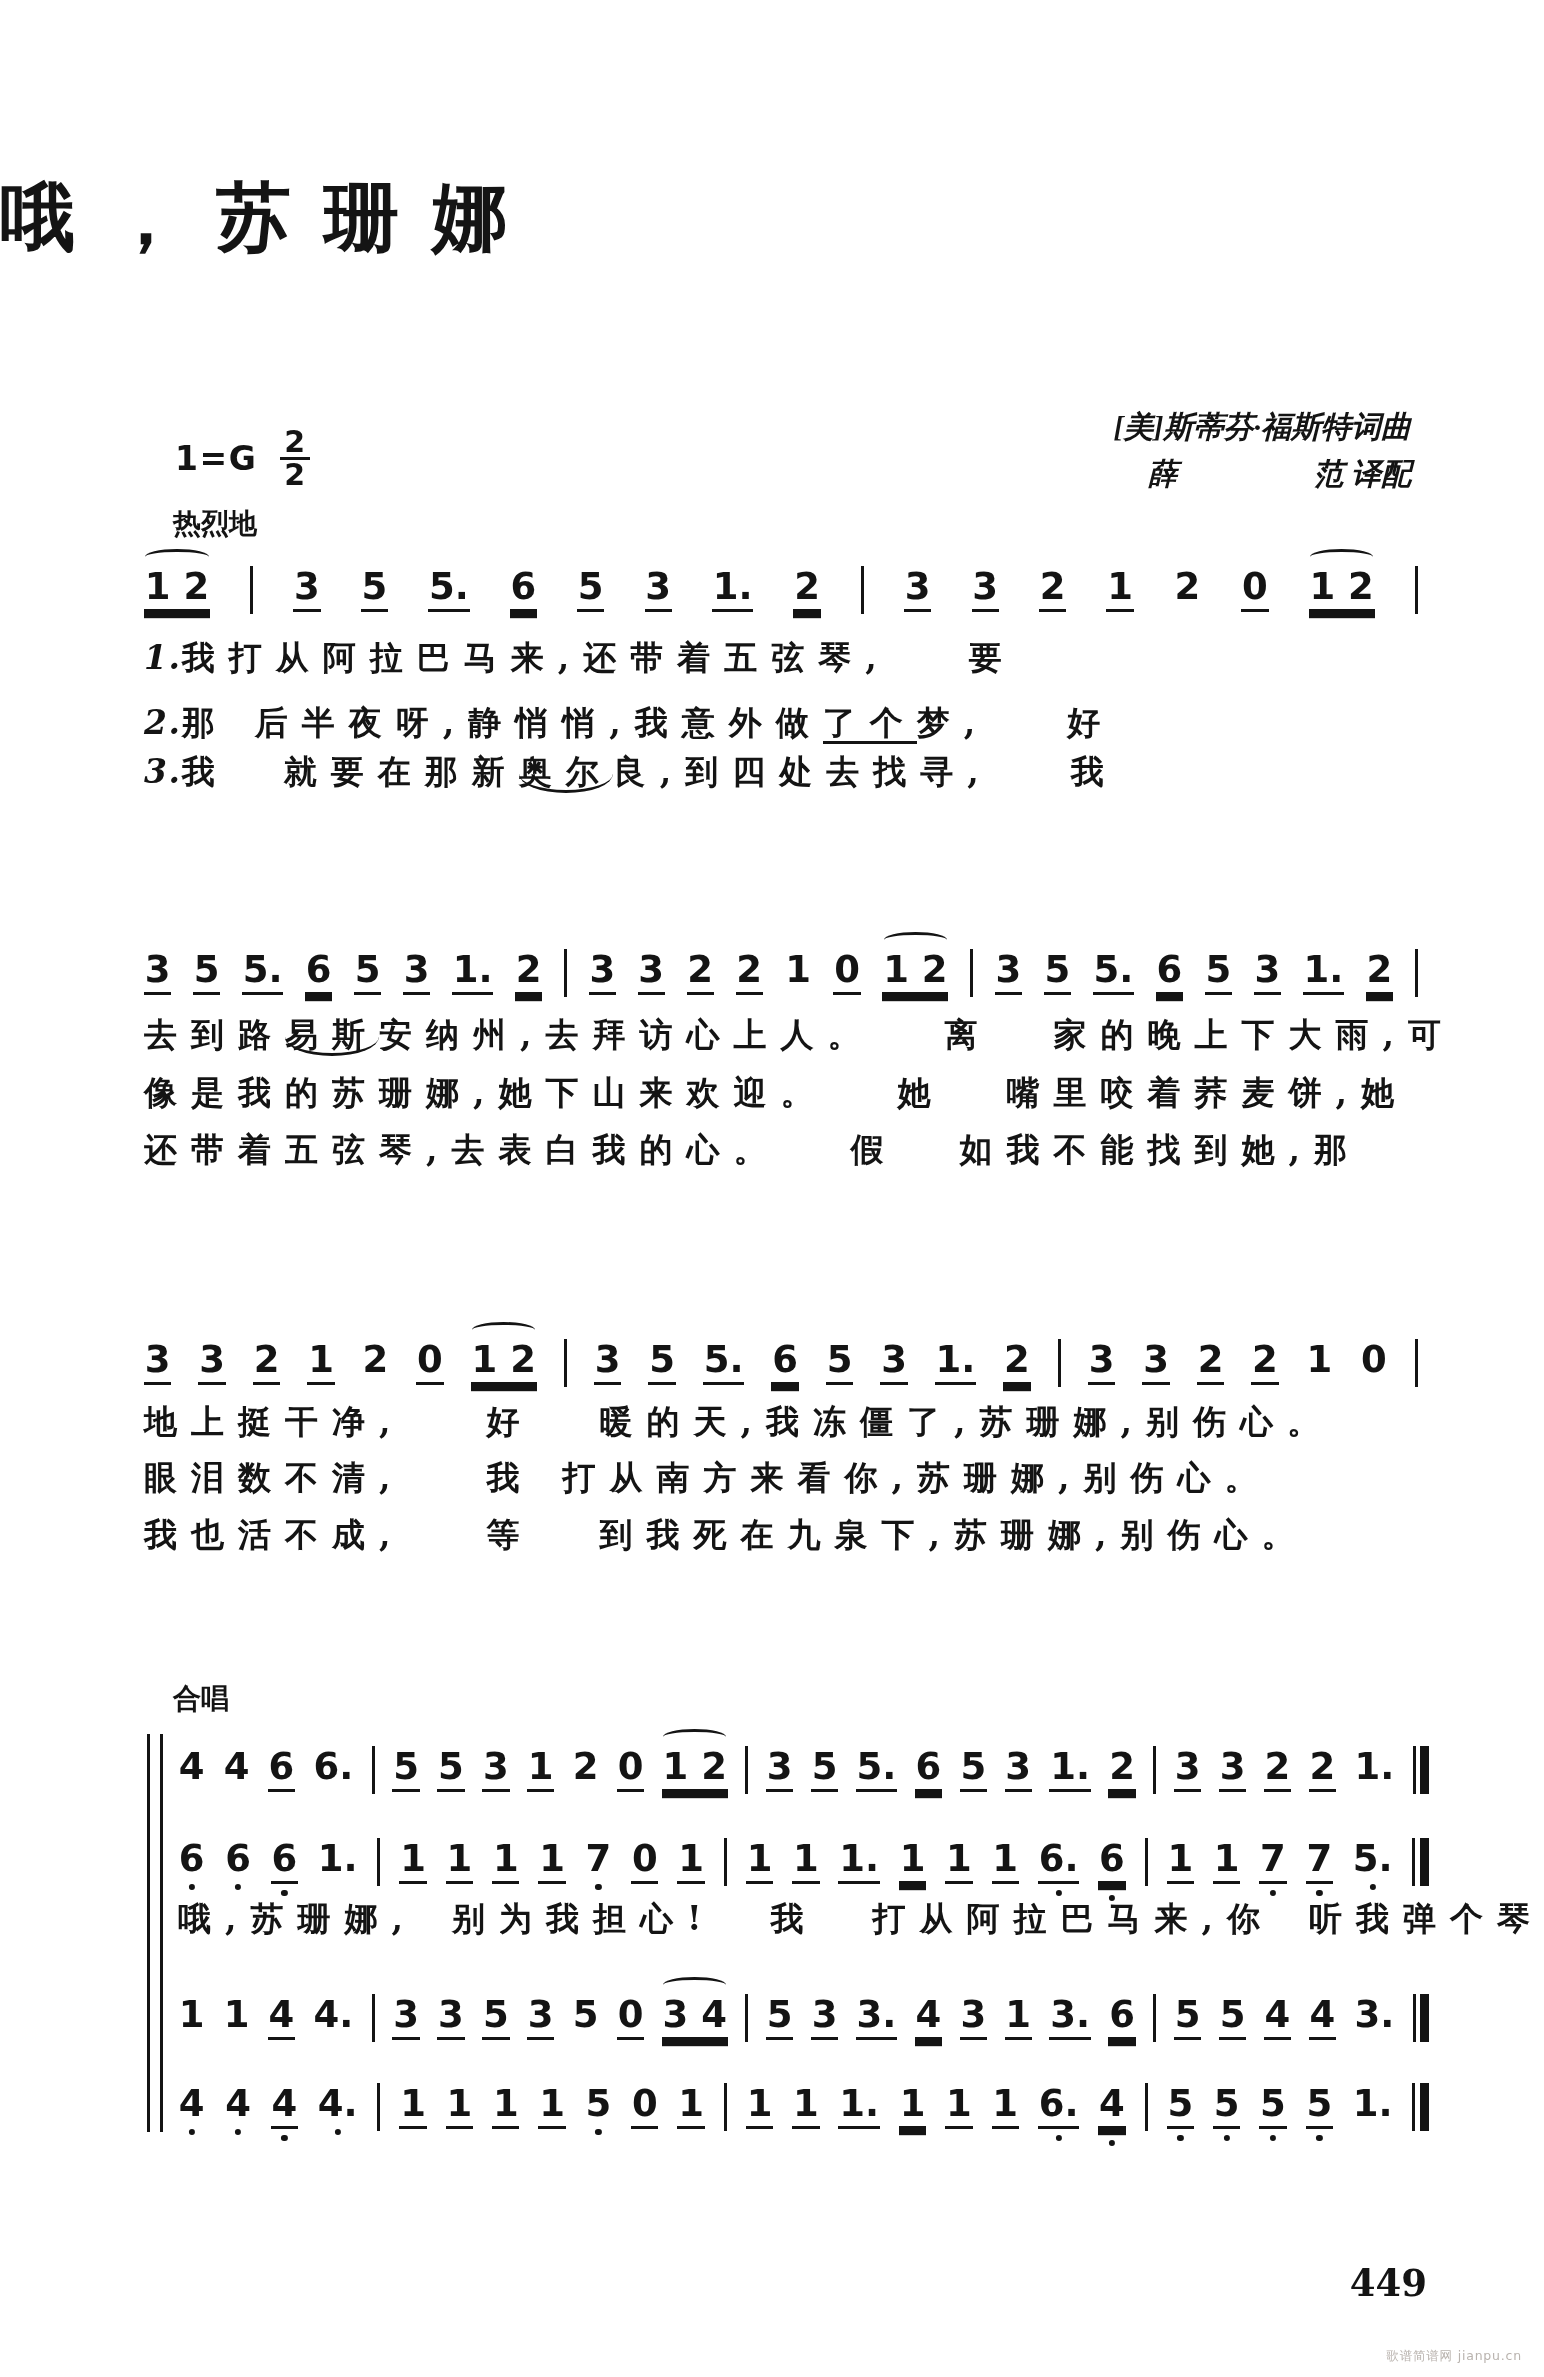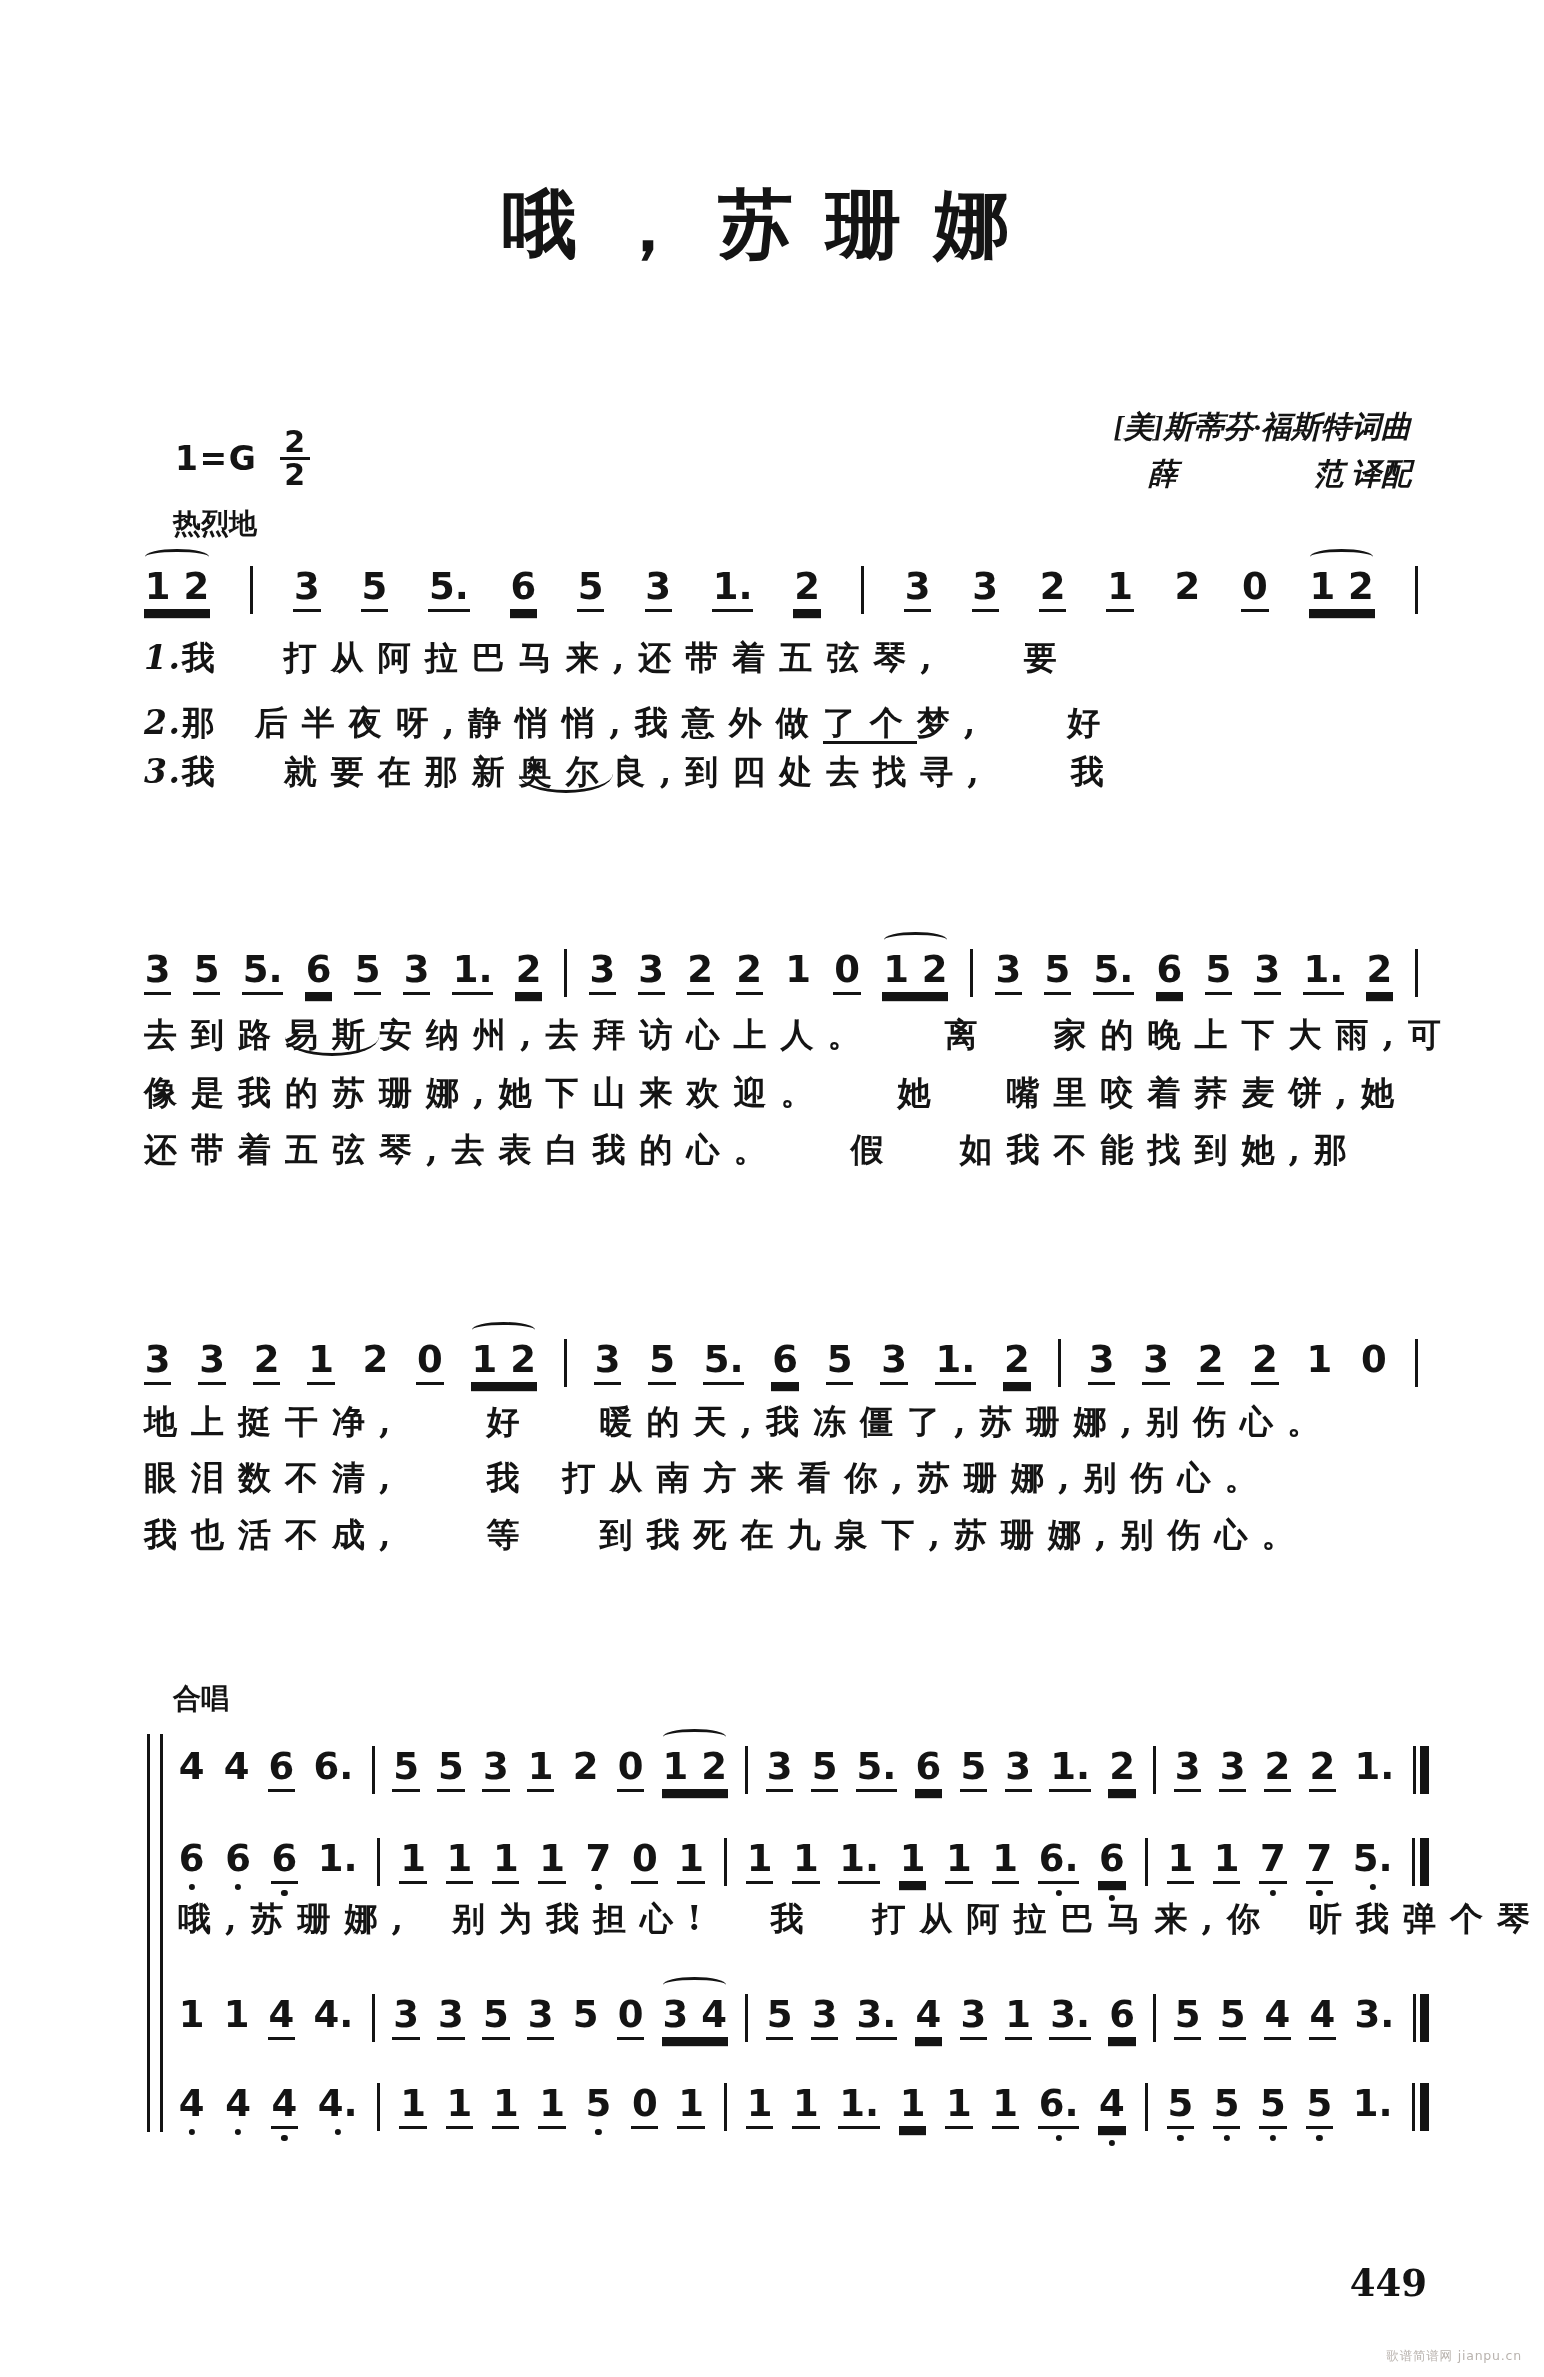--- a/index.html
+++ b/index.html
@@ -7,22 +7,21 @@
     position:relative;
     width:1544px;height:2377px;
     background:#ffffff;
     margin:0 auto;
     overflow:hidden;
     color:#141414;
     font-family:"Liberation Serif","DejaVu Serif",serif;
   }
   
   .title{
-    position:absolute;top:175px;left:0;width:100%;
-    text-align:center;
+    position:absolute;top:168px;left:0;width:100%;
     font-size:75px;font-weight:700;
     letter-spacing:33px;
     font-family:"DejaVu Serif","Liberation Serif",serif;
   }
   .keyrow{position:absolute;top:427px;left:175px;display:flex;align-items:center;
     font-family:"DejaVu Sans","Liberation Sans",sans-serif;font-weight:700;}
   .keysig{font-size:33px;letter-spacing:1.6px;}
   .meter{display:inline-flex;flex-direction:column;align-items:center;margin-left:22px;
     font-size:30px;line-height:1.0;}
   .meter .mtop{padding:0 4.7px;border-bottom:3.1px solid #141414;}
@@ -121,21 +120,21 @@
       <span class="note u1">2</span>
       <span class="note u1">1</span>
       <span class="note">2</span>
       <span class="note u1">0</span>
       <span class="note u2">1 2<span class="arcline"></span></span>
       <span class="bar"></span>
     </div>
   <div class="lrow" style="top:641px;">
       <span class="lseg it">1.</span>
       <span class="lseg">我</span>
-      <span class="lseg" style="margin-left: 55px;">打从阿拉巴马来,还带着五弦琴,</span>
+      <span class="lseg" style="">打从阿拉巴马来,还带着五弦琴,</span>
       <span class="lseg" style="margin-left: 78px;">要</span>
     </div>
   <div class="lrow" style="top:698px;">
       <span class="lseg it">2.</span>
       <span class="lseg">那</span>
       <span class="lseg" style="margin-left: 26px;">后半夜呀,静悄悄,我意外做</span>
       <span class="lseg u">了个</span>
       <span class="lseg">梦,</span>
       <span class="lseg" style="margin-left: 78px;">好</span>
     </div>

